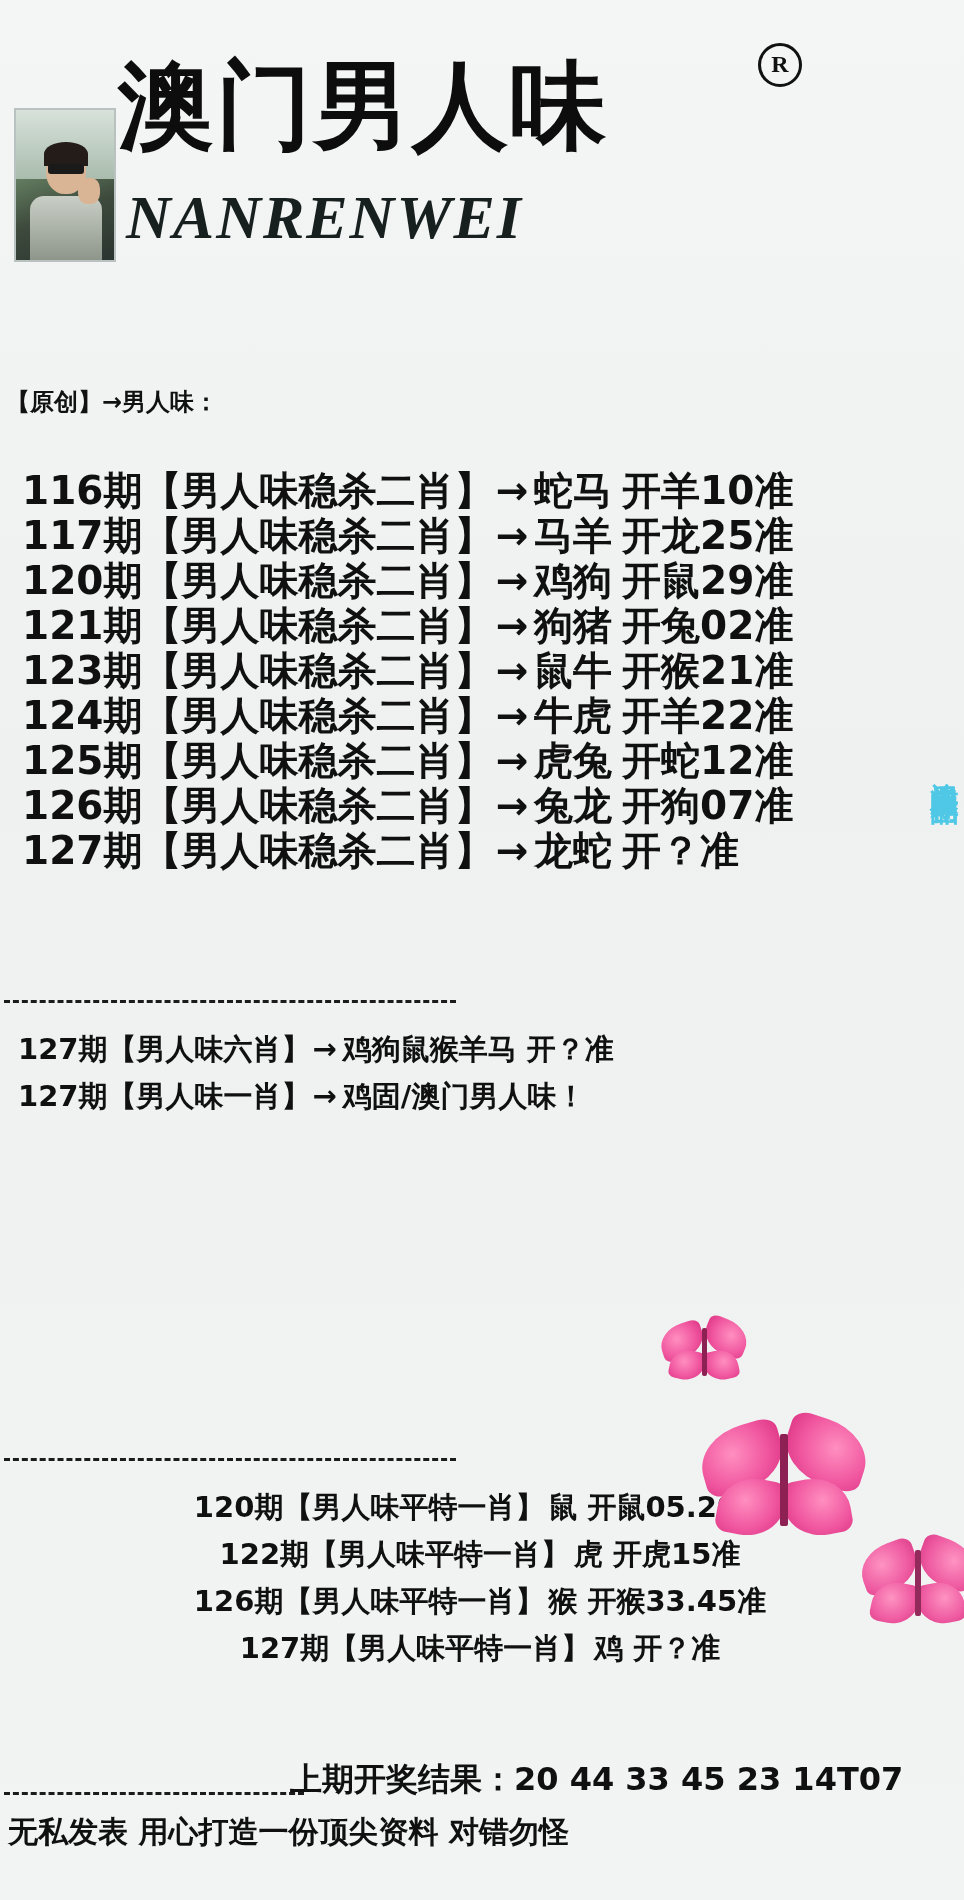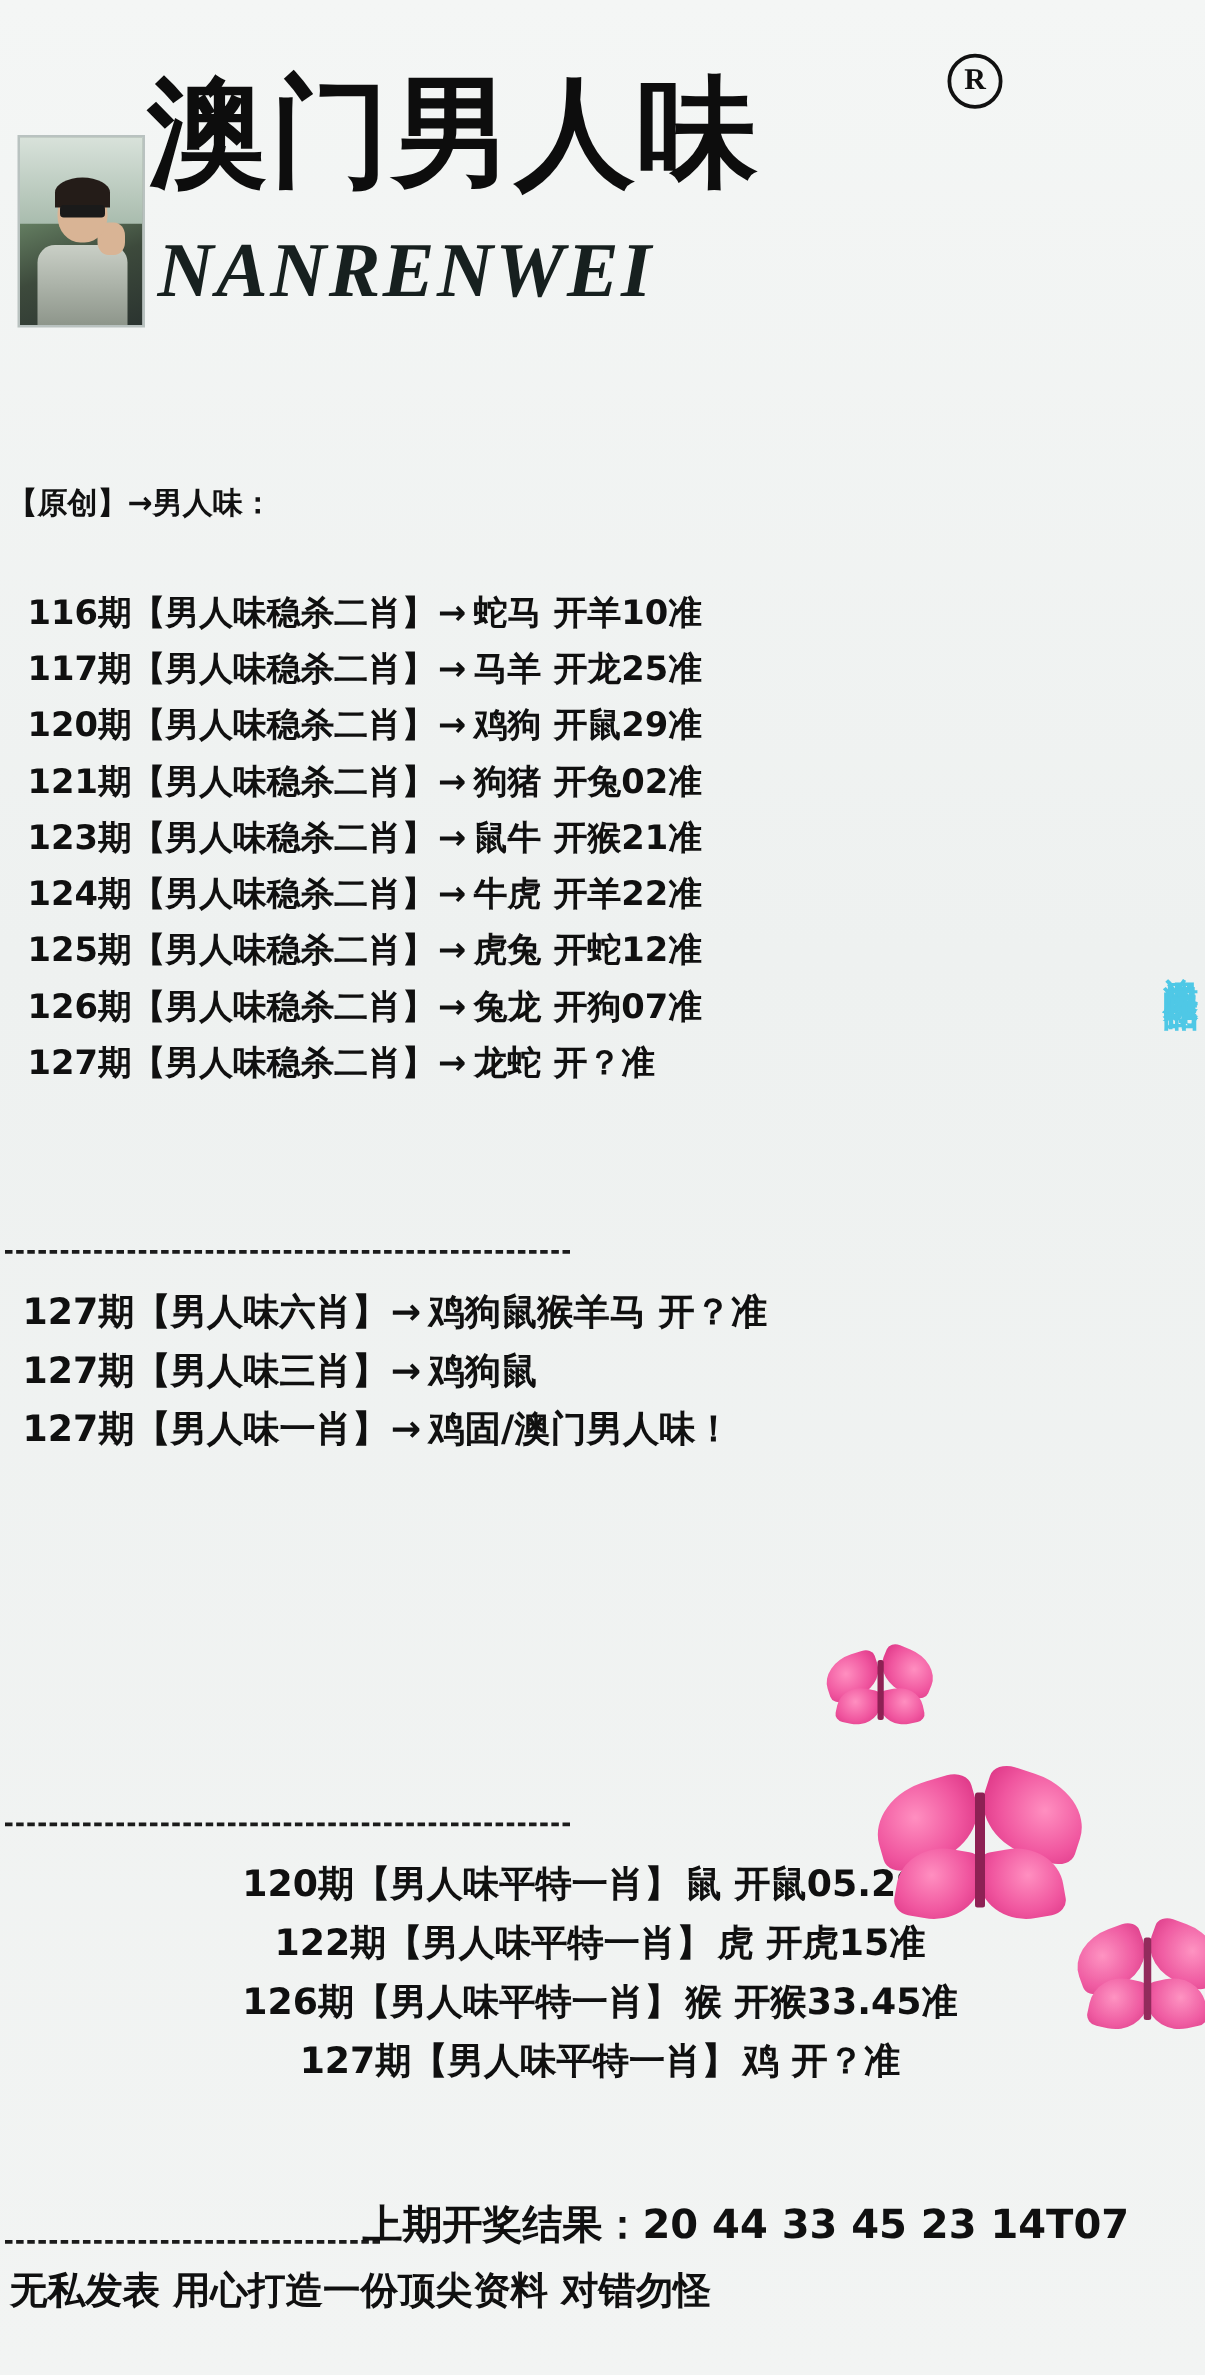--- a/index.html
+++ b/index.html
@@ -134,21 +134,21 @@
   
   .list-block {
     position: absolute;
     left: 22px;
     top: 468px;
     width: 900px;
   }
   .row {
     font-family: "DejaVu Sans", "Liberation Sans", sans-serif;
     font-weight: bold;
-    font-size: 27px;
+    font-size: 39px;
     line-height: 45px;
     color: #101010;
     white-space: nowrap;
   }
   .row .issue { letter-spacing: 0px; }
   .row .arrow { font-family: "DejaVu Sans", sans-serif; padding: 0 2px; }
   .row .zodiac { padding-left: 4px; }
   .row .result { padding-left: 10px; }
 
   
@@ -306,23 +306,20 @@
     </div>
   </div>
 
   <div class="dashed d1"></div>
 
   <div class="group2">
     <div class="row">
       <span class="issue">127期</span><span class="title">【男人味六肖】</span><span class="arrow">→</span><span class="zodiac">鸡狗鼠猴羊马</span><span class="result">开？准</span>
     </div>
     <div class="row">
-      <span class="issue">127期</span><span class="title">【男人味三肖】</span><span class="arrow">→</span><span class="zodiac">鸡狗鼠</span><span class="result"></span>
-    </div>
-    <div class="row">
       <span class="issue">127期</span><span class="title">【男人味一肖】</span><span class="arrow">→</span><span class="zodiac">鸡固/澳门男人味！</span><span class="result"></span>
     </div>
   </div>
 
   <div class="dashed d2"></div>
 
   <div class="group3">
     <div class="row">
       <span class="issue">120期</span><span class="title">【男人味平特一肖】</span><span class="zodiac">鼠</span><span class="result">开鼠05.29准</span>
     </div>

